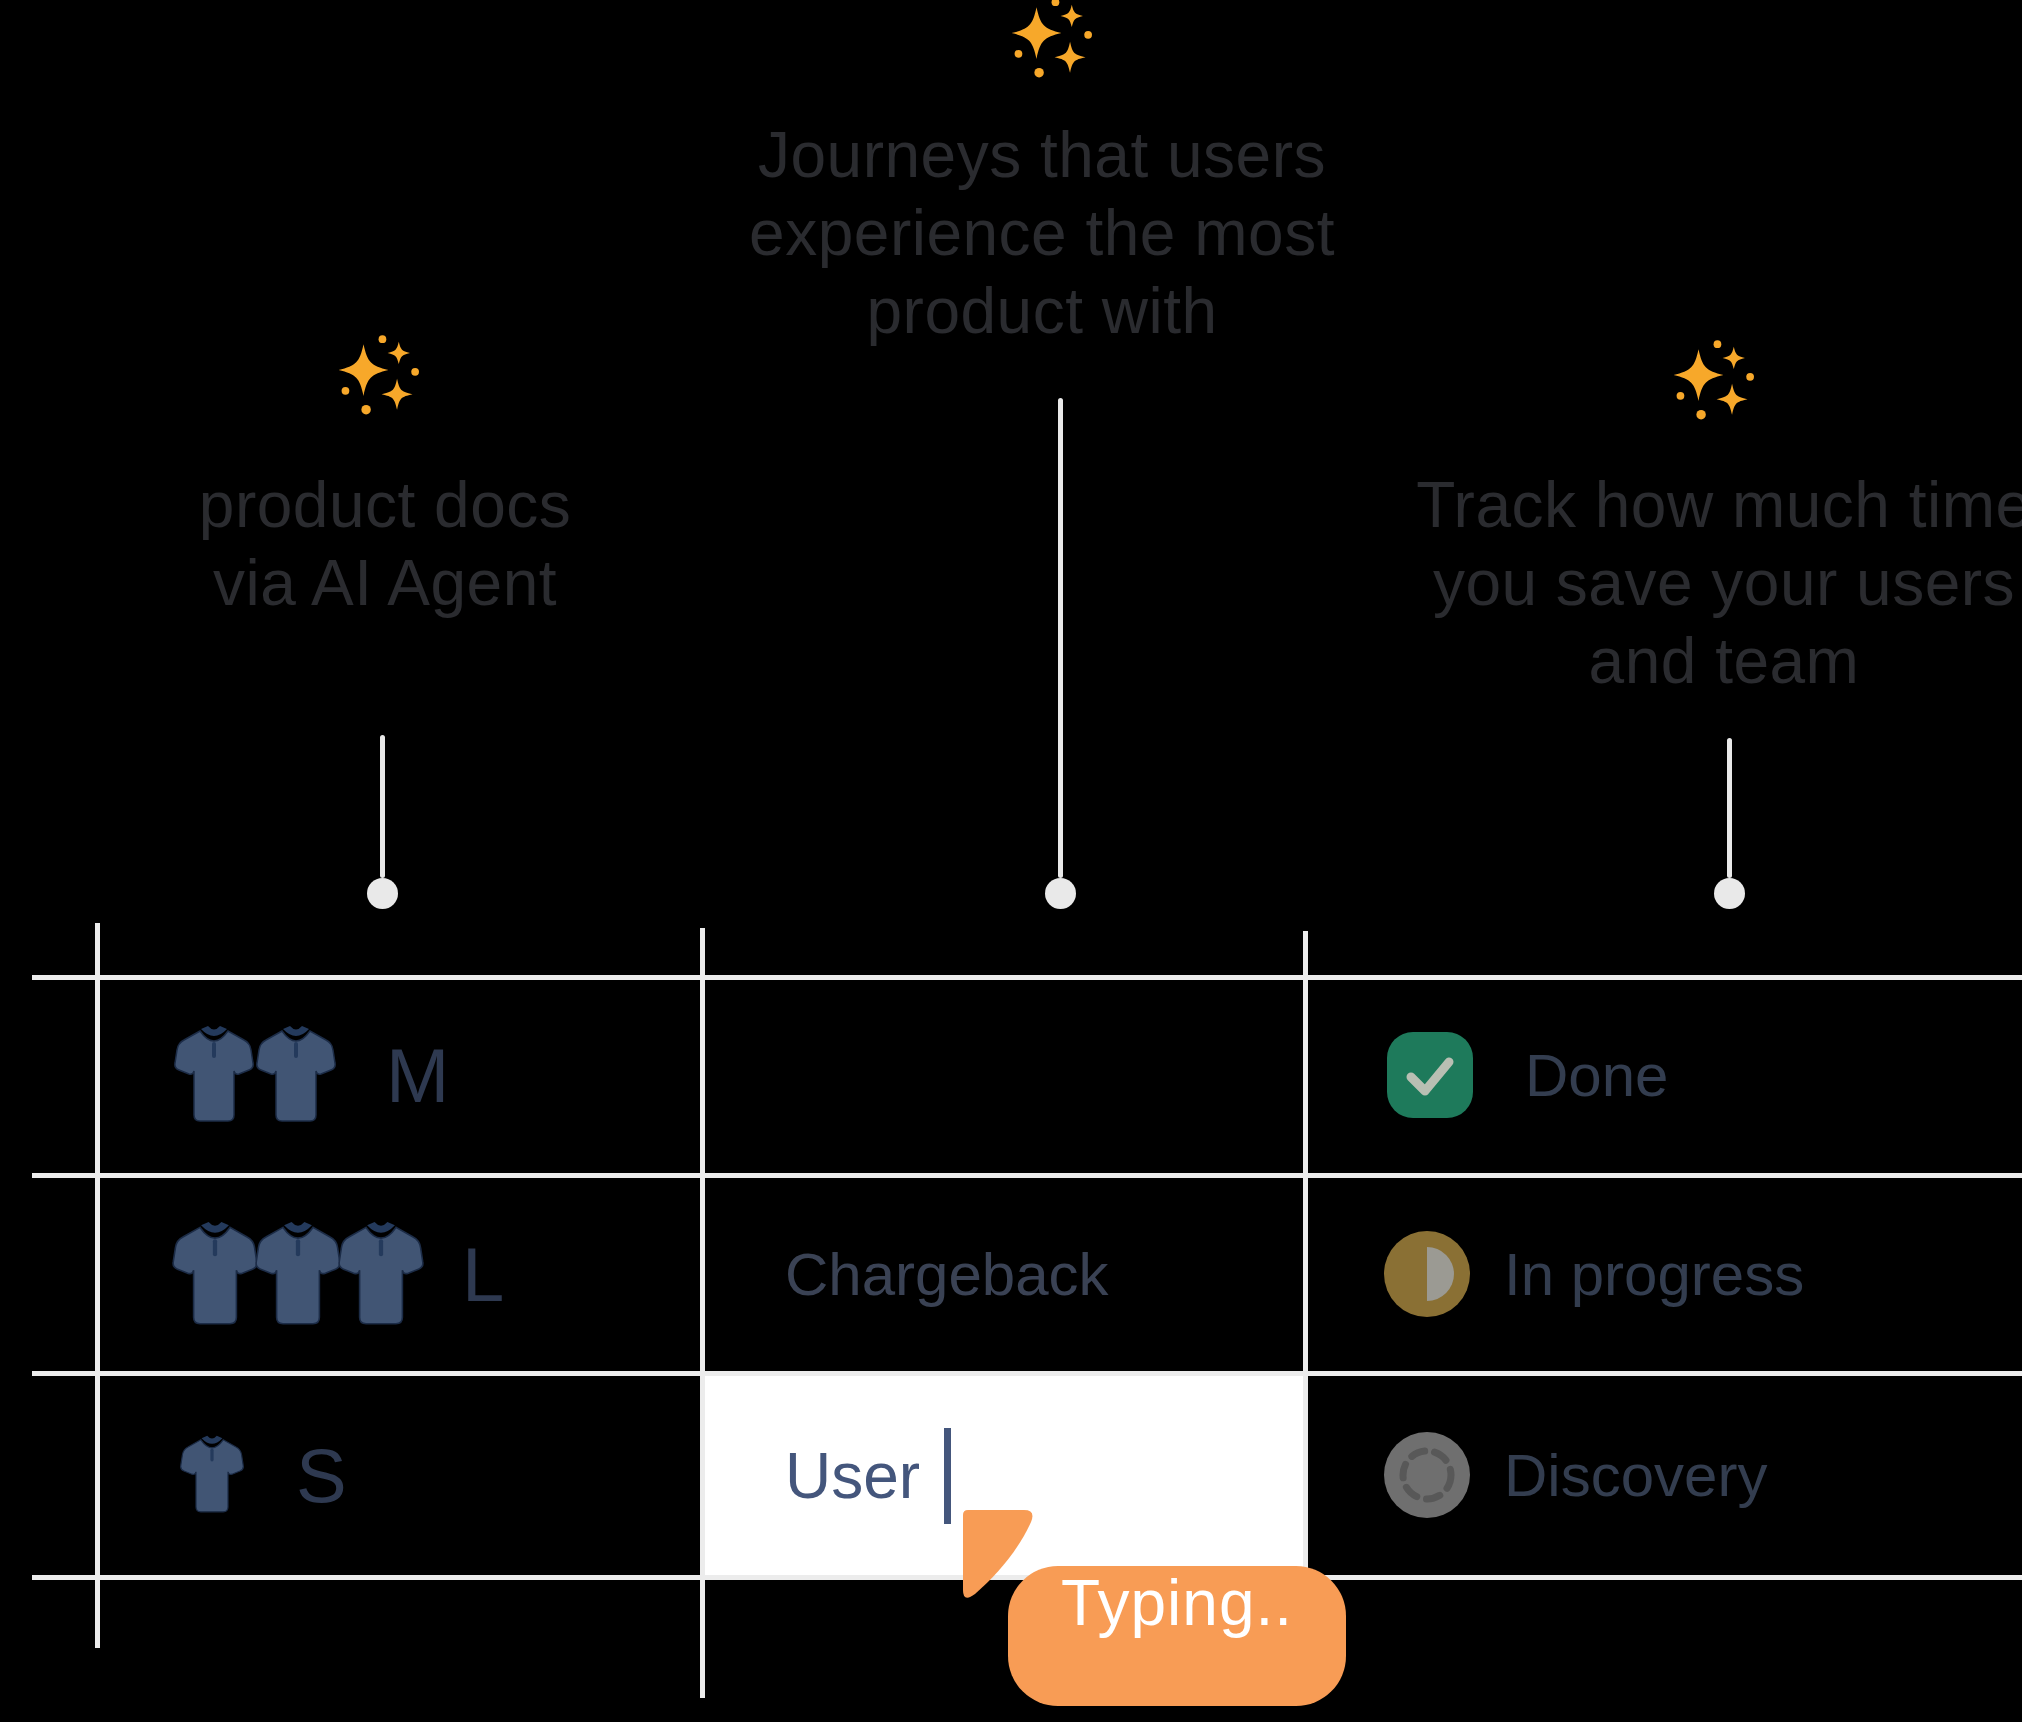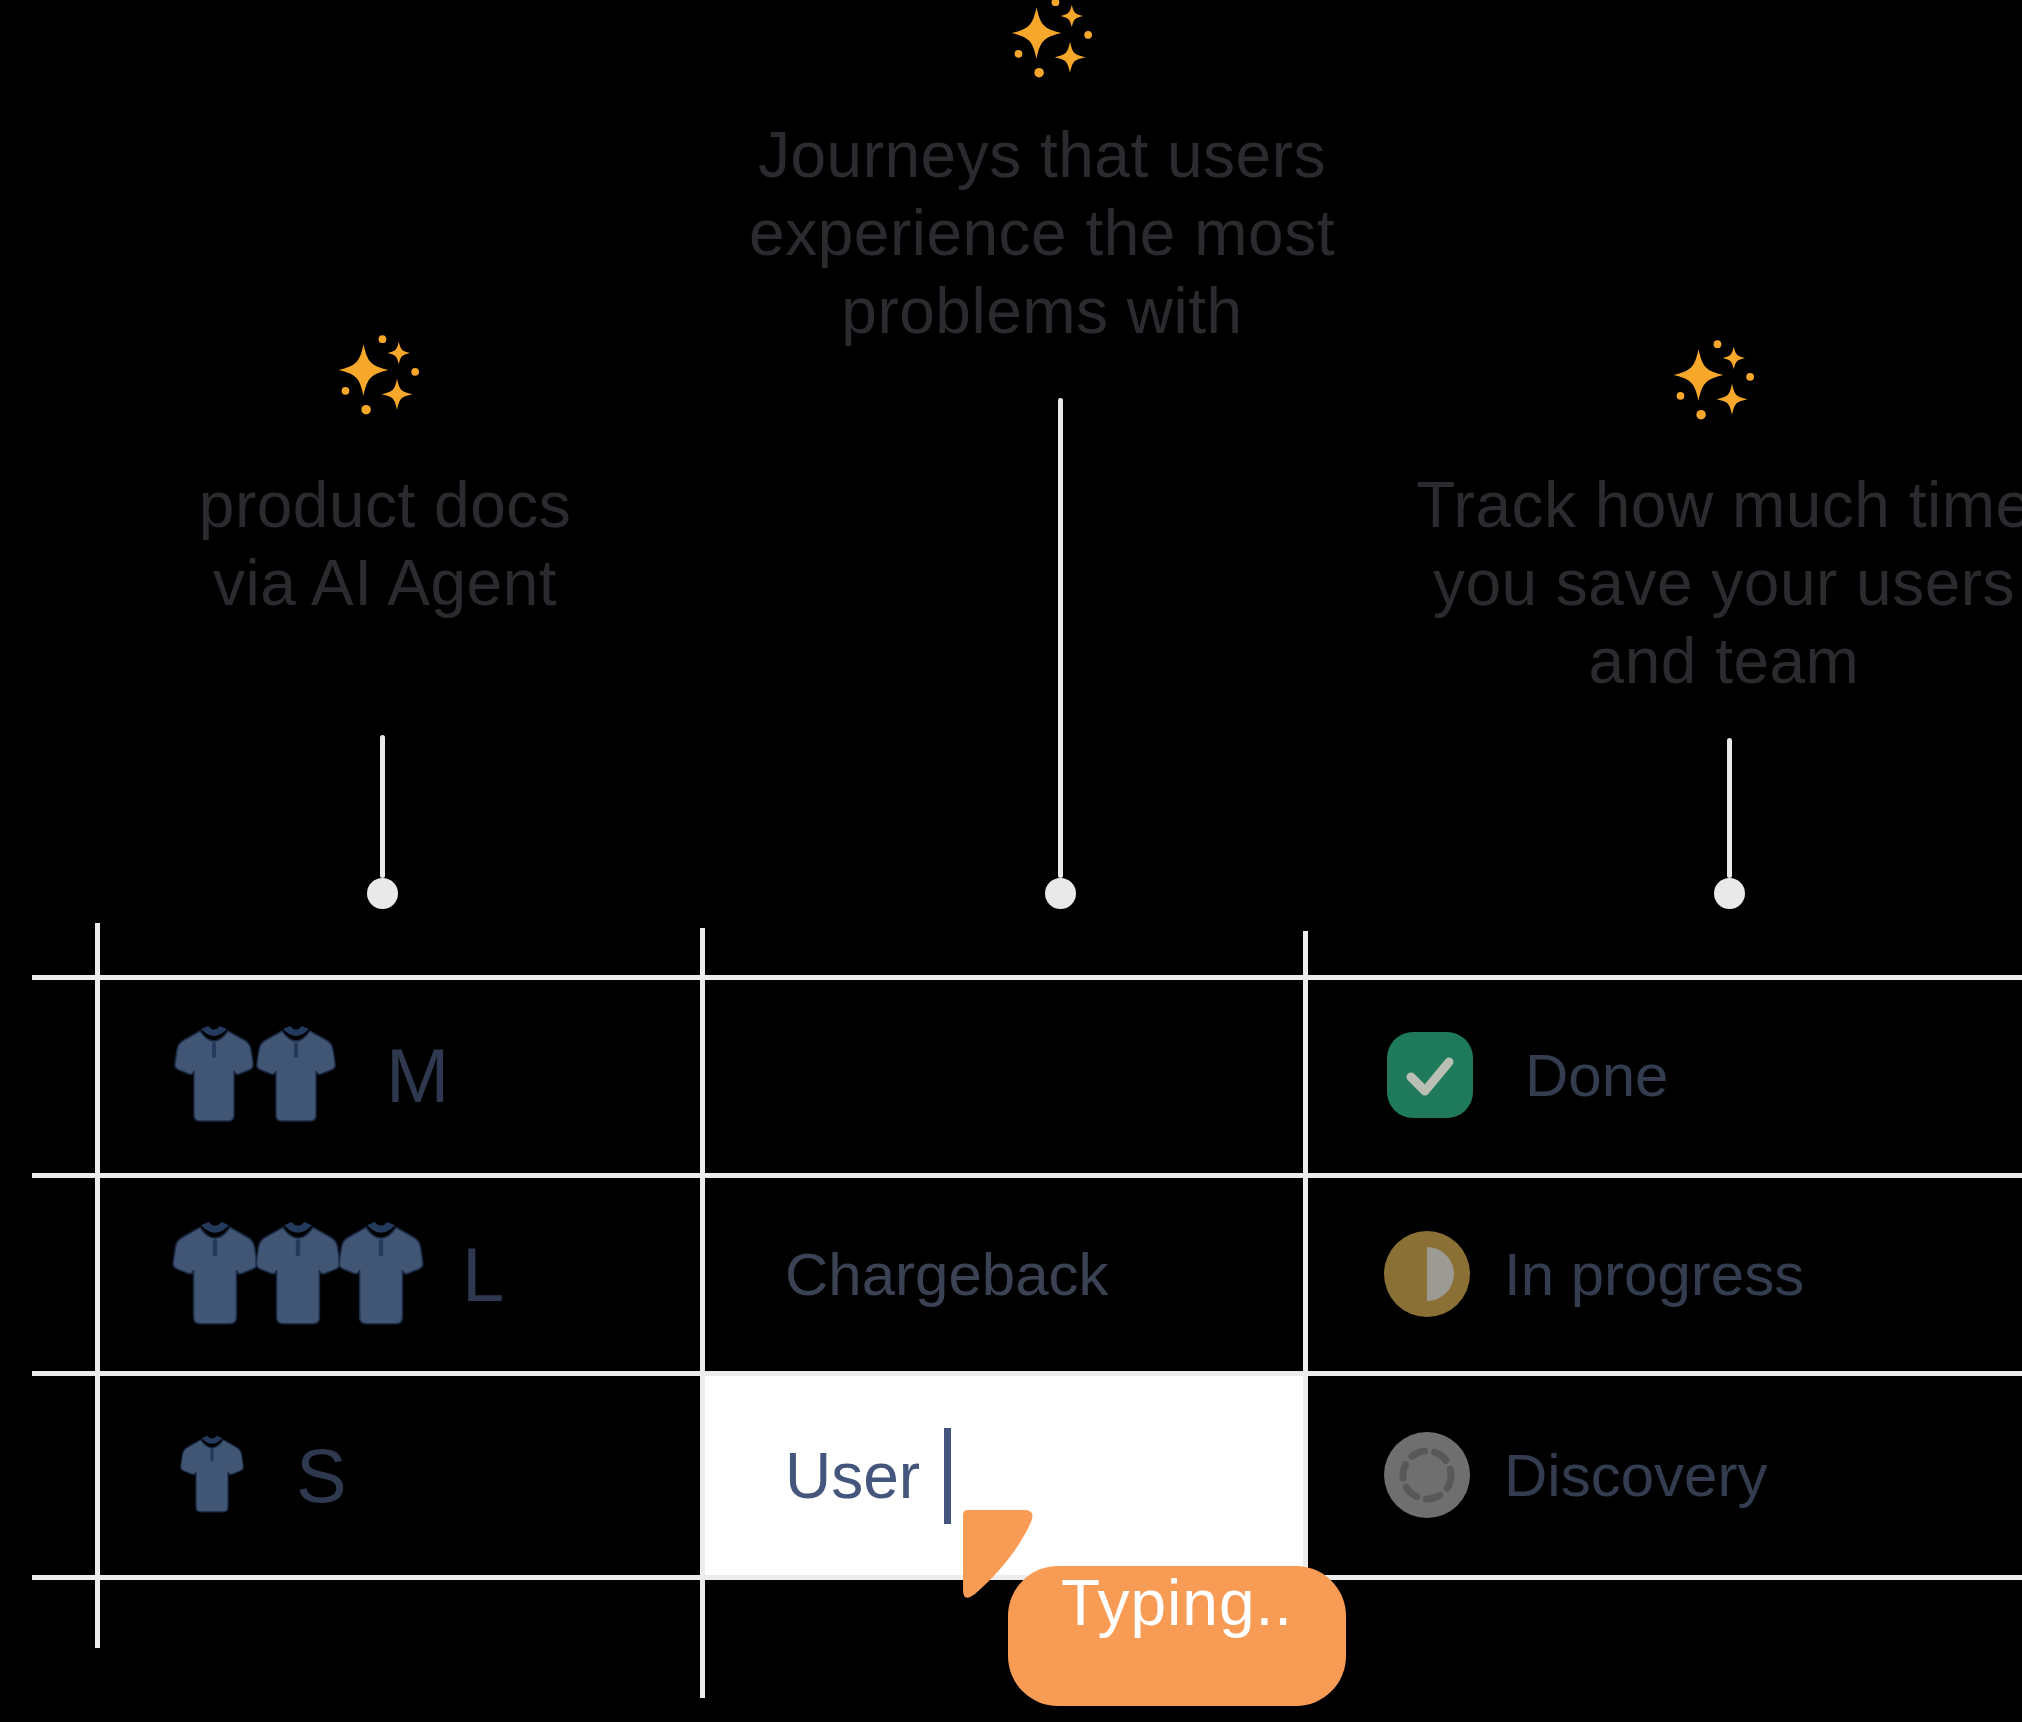--- a/index.html
+++ b/index.html
@@ -71,21 +71,21 @@
       </symbol>
     </defs>
   </svg>
 
   <svg class="sparkles" style="left:977px; top:-3px;">
       <use href="#sym-sparkles"></use>
     </svg>
   <div class="ann" style="left:660px; top:116px;">
     <div>Journeys that users</div>
     <div>experience the most</div>
-    <div>problems with</div>
+    <div>product with</div>
   </div>
 
   <svg class="sparkles" style="left:304px; top:334px;">
       <use href="#sym-sparkles"></use>
     </svg>
   <div class="ann" style="left:3px; top:466px;">
     <div>product docs</div>
     <div>via AI Agent</div>
   </div>
 

